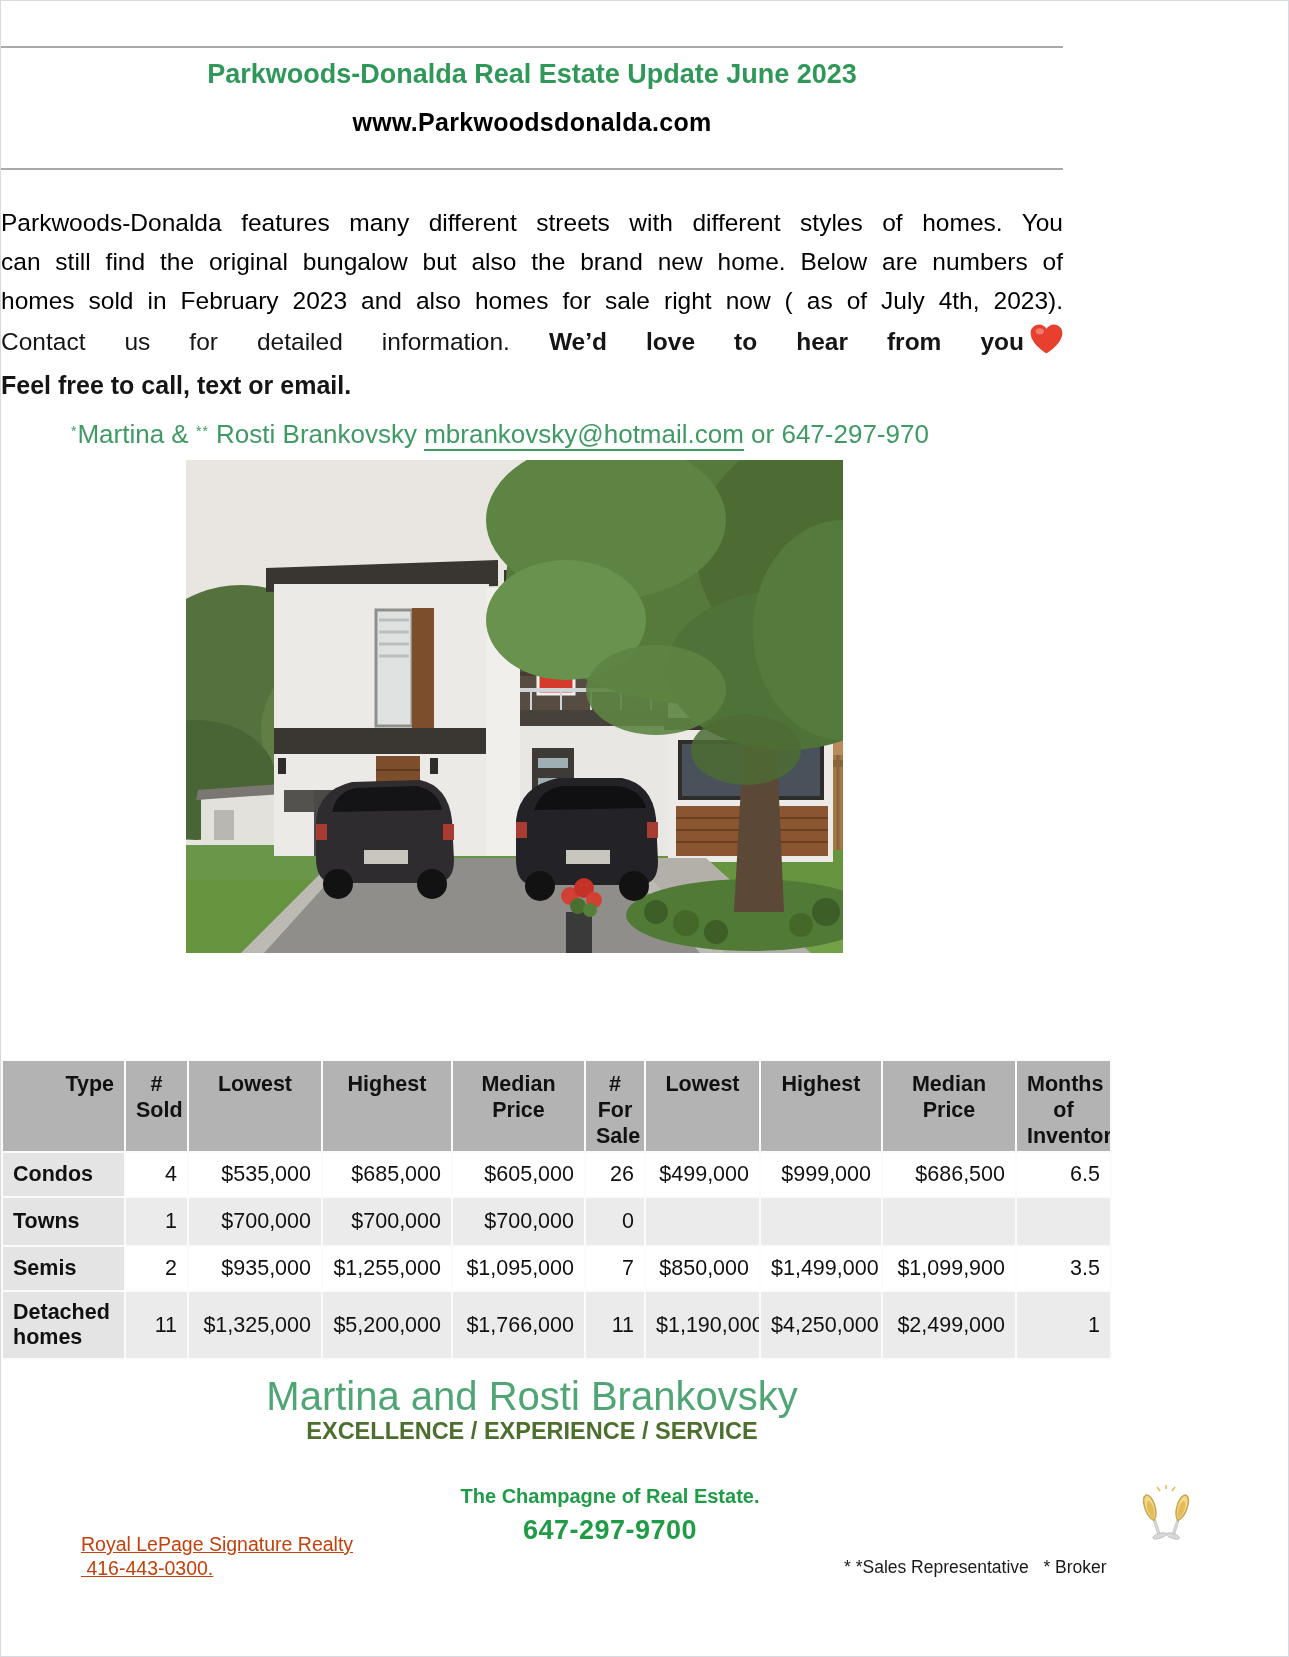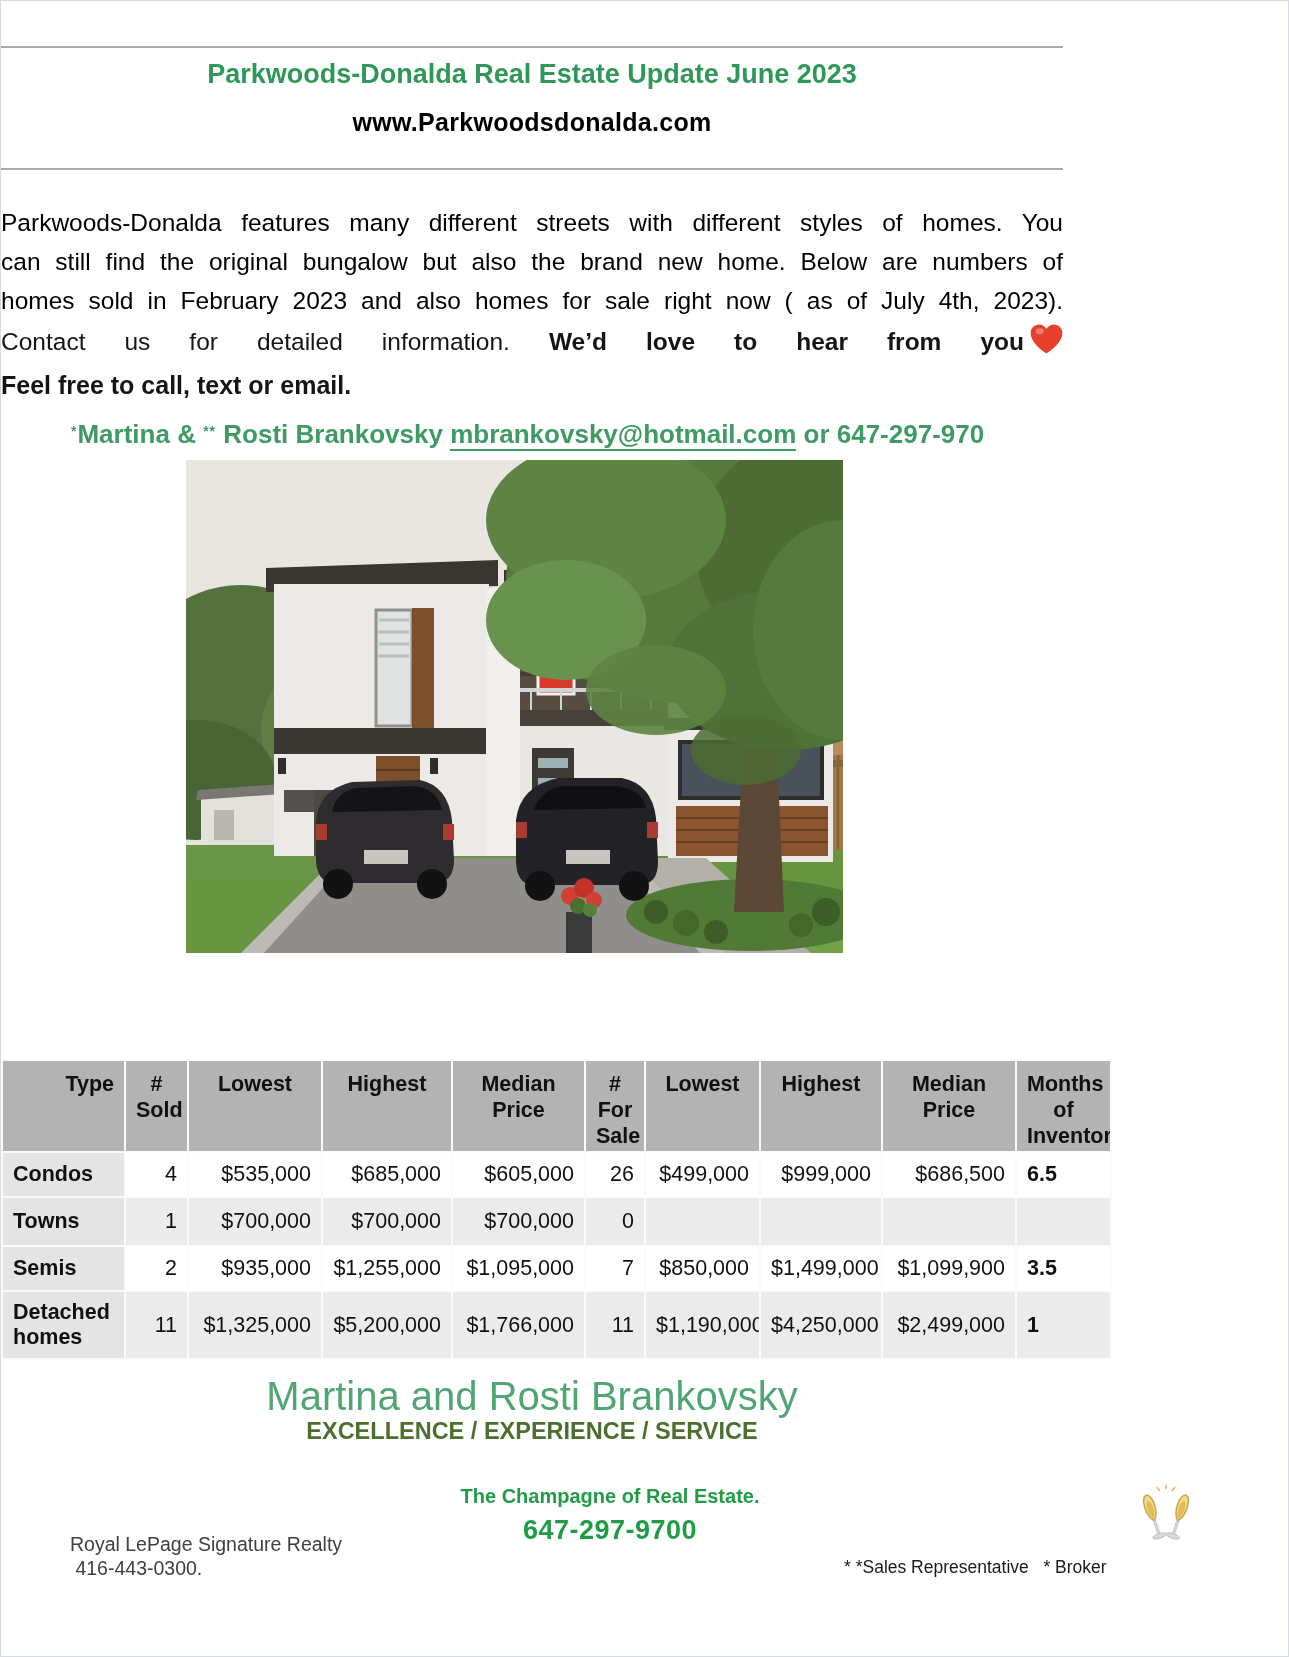--- a/index.html
+++ b/index.html
@@ -17,47 +17,47 @@
   .url   { margin-top:17px; font-size:25px; line-height:30px; font-weight:bold;
            color:#000; text-align:center; letter-spacing:0.3px; }
   .para  { margin-top:33px; font-size:24.5px; line-height:39px; color:#000000; }
   .jline { text-align:justify; text-align-last:justify; }
   .contact-line { margin-top:2px; font-size:24.5px; line-height:39px;
                   text-align:justify; text-align-last:justify; }
   .contact-line .bold { font-weight:bold; }
   .heart { vertical-align:-4px; margin-left:6px; }
   .feel { margin-top:4px; font-size:25px; line-height:32px; font-weight:bold; }
   .agents { margin-top:14px; padding-left:70px; font-size:26px; line-height:32px;
-            font-weight:bold; color:#3f9a64; white-space:nowrap; }
+            font-weight:normal; color:#3f9a64; white-space:nowrap; }
   .agents .marker { font-size:14px; vertical-align:7px; letter-spacing:1px; }
   .agents .email { border-bottom:2px solid #3f9a64; }
   .photo-wrap { margin-top:10px; margin-left:185px; width:657px; height:493px;
                 line-height:0; }
   
   table.stats { margin-top:106px; border-collapse:collapse; table-layout:fixed;
                 width:1109px; font-size:21.5px; color:#111; }
   table.stats th, table.stats td { border:2px solid #fbfbfb; padding:0 10px;
                 box-sizing:border-box; overflow:hidden; }
   table.stats thead th { background:#b3b3b3; font-weight:bold; vertical-align:top;
                 padding-top:10px; text-align:center; white-space:pre-line;
                 height:92px; line-height:26px; }
   table.stats thead th:first-child { text-align:right; }
   table.stats td.rowlabel { background:#e4e4e4; font-weight:bold; text-align:left;
                 line-height:25px; }
   table.stats tbody td { text-align:right; }
-  table.stats tbody td.center { text-align:left;font-weight:bold; }
+  table.stats tbody td.center { text-align:right; }
   table.stats tbody tr.alt td { background:#ebebeb; }
   table.stats tbody tr.alt td.rowlabel { background:#e4e4e4; }
   .names { margin-top:17px; font-size:40px; line-height:38px; color:#4fa573;
            text-align:center; }
   .tagline { margin-top:3px; font-size:23.5px; line-height:27px; font-weight:bold;
              color:#4c6f2e; text-align:center; }
   
-  .foot-left { position:absolute; left:69px; top:1531px; font-size:19.5px;
-               line-height:24px; color:#404040; white-space:pre; }
+  .foot-left { position:absolute; left:80px; top:1531px; font-size:19.5px;
+               line-height:24px; color:#c2410c; white-space:pre;text-decoration:underline; }
   .foot-center { position:absolute; left:78px; top:1484px; width:1062px;
                text-align:center; }
   .foot-center .slogan { font-size:20px; font-weight:bold; color:#1f9c45; }
   .foot-center .phone  { margin-top:7px; font-size:27px; font-weight:bold;
                color:#1f9c45; letter-spacing:0.5px; }
   .legend { position:absolute; left:843px; top:1556px; font-size:17.5px;
             color:#1a1a1a; white-space:pre; }
   .glasses { position:absolute; left:1136px; top:1484px; line-height:0; }
 </style>
 </head>

